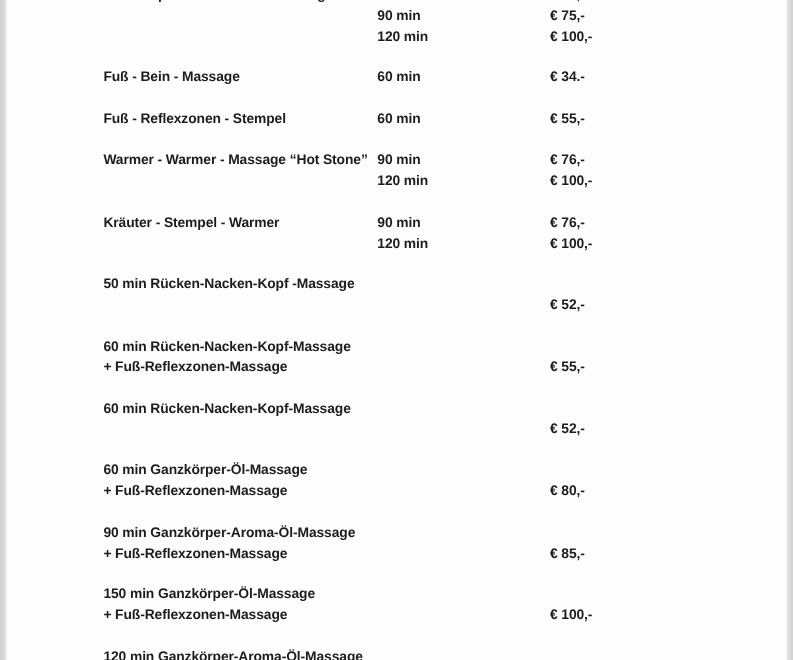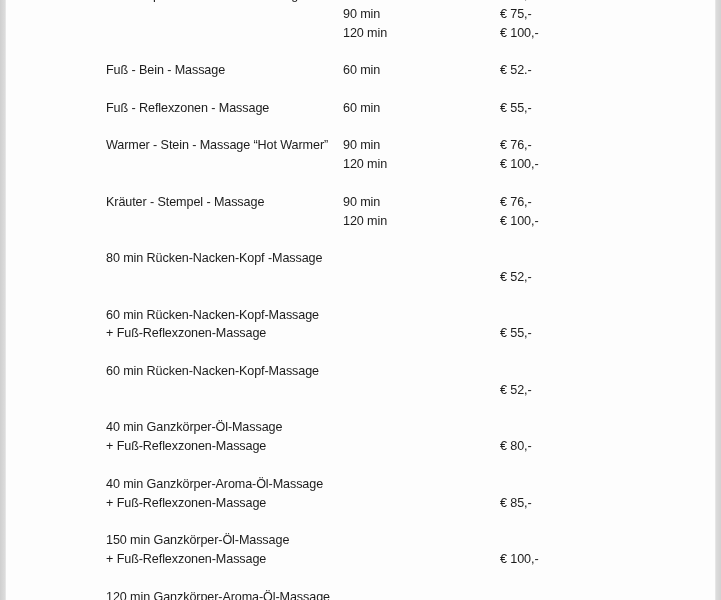--- a/index.html
+++ b/index.html
@@ -8,33 +8,34 @@
       background: #d4d4d4;
       position: relative;
       font-family: "Liberation Sans", sans-serif;
     }
     .page {
       position: absolute; left: 5px; top: 0; width: 709px; height: 600px;
       background: #fdfdfd;
       border-left: 1px solid #e6e6e6;
       border-right: 1px solid #e6e6e6;
       overflow: hidden;
+      font-weight: bold;
     }
     .edge-left { position: absolute; left: 0; top: 0; width: 5px; height: 600px; background: linear-gradient(to right, #cfcfcf, #dcdcdc); }
     .edge-right { position: absolute; right: 0; top: 0; width: 7px; height: 600px; background: linear-gradient(to right, #e0e0e0, #d2d2d2); }
     .content {
       position: absolute; left: 0; top: -14px; width: 709px;
       color: #1c1c1c;
       font-size: 12.6px;
       line-height: 18.8px;
       letter-spacing: -0.1px;
     }
     .entry { position: relative; margin-bottom: 18.8px; }
     .line { position: relative; height: 18.8px; white-space: nowrap; }
-    .name { position: absolute; left: 100px; }
+    .name { position: absolute; left: 88px; }
     .dur { position: absolute; left: 337px; }
     .price { position: absolute; left: 494px; }
   </style>
 </head>
 <body>
 
 <div class="edge-left"></div>
 <div class="edge-right"></div>
 
 <div class="page">
@@ -53,59 +54,59 @@
       <div class="line">
         <span class="dur">120 min</span>
         <span class="price">€ 100,-</span>
       </div>
     </div>
 
     <div class="entry">
       <div class="line">
         <span class="name">Fuß - Bein - Massage</span>
         <span class="dur">60 min</span>
-        <span class="price">€ 52.-</span>
+        <span class="price">€ 34.-</span>
       </div>
     </div>
 
     <div class="entry">
       <div class="line">
-        <span class="name">Fuß - Reflexzonen - Massage</span>
+        <span class="name">Fuß - Reflexzonen - Stempel</span>
         <span class="dur">60 min</span>
         <span class="price">€ 55,-</span>
       </div>
     </div>
 
     <div class="entry">
       <div class="line">
-        <span class="name">Warmer - Stein - Massage “Hot Warmer”</span>
+        <span class="name">Warmer - Warmer - Massage “Hot Stone”</span>
         <span class="dur">90 min</span>
         <span class="price">€ 76,-</span>
       </div>
       <div class="line">
         <span class="dur">120 min</span>
         <span class="price">€ 100,-</span>
       </div>
     </div>
 
     <div class="entry">
       <div class="line">
-        <span class="name">Kräuter - Stempel - Massage</span>
+        <span class="name">Kräuter - Stempel - Warmer</span>
         <span class="dur">90 min</span>
         <span class="price">€ 76,-</span>
       </div>
       <div class="line">
         <span class="dur">120 min</span>
         <span class="price">€ 100,-</span>
       </div>
     </div>
 
     <div class="entry">
       <div class="line">
-        <span class="name">80 min Rücken-Nacken-Kopf -Massage</span>
+        <span class="name">50 min Rücken-Nacken-Kopf -Massage</span>
       </div>
       <div class="line">
         <span class="price">€ 52,-</span>
       </div>
     </div>
 
     <div class="entry">
       <div class="line">
         <span class="name">60 min Rücken-Nacken-Kopf-Massage</span>
       </div>
@@ -119,31 +120,31 @@
       <div class="line">
         <span class="name">60 min Rücken-Nacken-Kopf-Massage</span>
       </div>
       <div class="line">
         <span class="price">€ 52,-</span>
       </div>
     </div>
 
     <div class="entry">
       <div class="line">
-        <span class="name">40 min Ganzkörper-Öl-Massage</span>
+        <span class="name">60 min Ganzkörper-Öl-Massage</span>
       </div>
       <div class="line">
         <span class="name">+ Fuß-Reflexzonen-Massage</span>
         <span class="price">€ 80,-</span>
       </div>
     </div>
 
     <div class="entry">
       <div class="line">
-        <span class="name">40 min Ganzkörper-Aroma-Öl-Massage</span>
+        <span class="name">90 min Ganzkörper-Aroma-Öl-Massage</span>
       </div>
       <div class="line">
         <span class="name">+ Fuß-Reflexzonen-Massage</span>
         <span class="price">€ 85,-</span>
       </div>
     </div>
 
     <div class="entry">
       <div class="line">
         <span class="name">150 min Ganzkörper-Öl-Massage</span>

